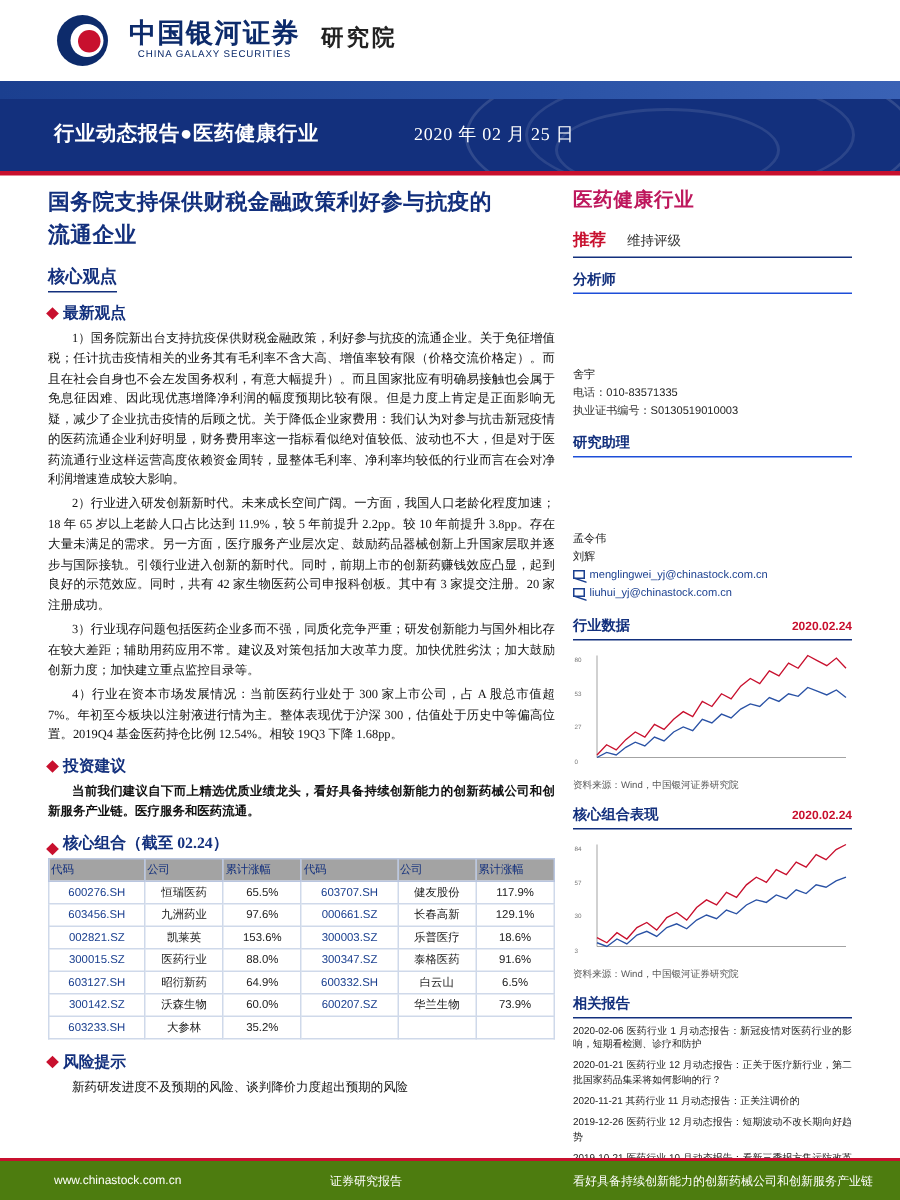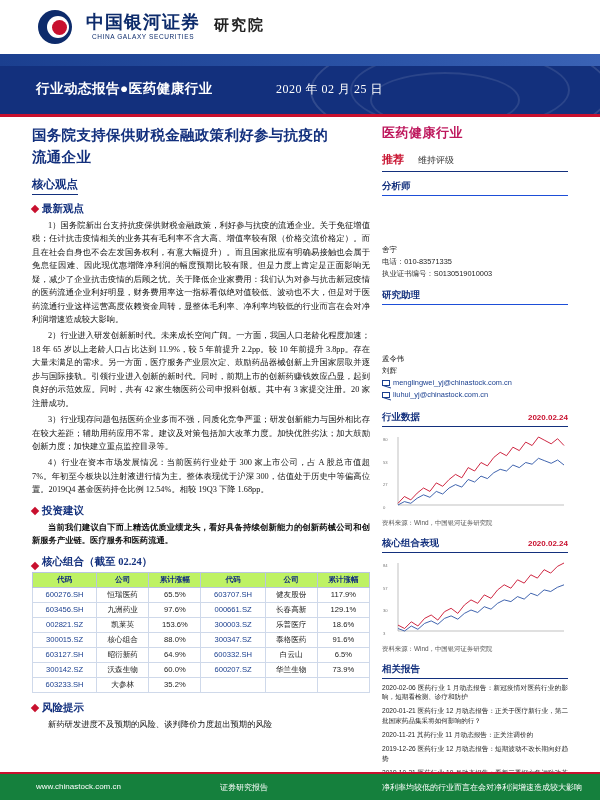--- a/index.html
+++ b/index.html
@@ -114,22 +114,22 @@
   
   .combo-head {
     font-size:10.5px; font-weight:bold; color:#13307d; margin:7px 0 3px 0;
     display:flex; align-items:flex-end; gap:4px;
   }
   table.combo {
     width:100%; border-collapse:collapse; font-size:7.6px;
     font-family:"Liberation Sans", sans-serif;
   }
   table.combo th {
-    background:#bef264; color:#13307d; font-weight:bold; border:1px solid #b9c6e0;
-    padding:2.2px 1px; text-align:center;
+    background:#a3a3a3; color:#13307d; font-weight:normal; border:1px solid #b9c6e0;
+    padding:2.2px 1px; text-align:left;
   }
   table.combo td {
     border:1px solid #cfd9ea; padding:2.0px 1px; text-align:center; color:#222;
   }
   table.combo td.code { color:#1a3f8f; }
 
   .warn-head {
     font-size:10.5px; font-weight:bold; color:#13307d; margin:8px 0 3px 0;
     display:flex; align-items:center; gap:4px;text-align:center;
   }
@@ -168,21 +168,21 @@
   .chart-box { width:186px; height:86px; margin-top:4px; position:relative; }
   .chart-src { font-size:6.4px; color:#555; margin-top:2px; font-family:"Liberation Sans", sans-serif;}
   .news-item {
     font-size:6.6px; line-height:1.5; color:#222; margin-top:4px;
     font-family:"Liberation Sans", sans-serif; text-align:justify;
   }
 
   
   .footer-band {
     position:absolute; left:0; bottom:0; width:600px; height:26px;
-    background:#15803d; color:#fff;
+    background:#4d7c0f; color:#fff;
   }
   .footer-band .fl { position:absolute; left:36px; top:8px; font-size:8px; font-family:"Liberation Sans", sans-serif;}
   .footer-band .fc { position:absolute; left:220px; top:8px; font-size:8px; }
   .footer-band .fr { position:absolute; right:18px; top:8px; font-size:8px; }
   .footer-rule {
     position:absolute; left:0; bottom:26px; width:600px; height:2px; background:#c8102e;
   }
 </style>
 </head>
 <body>
@@ -273,21 +273,21 @@
           <tr>
             <td class="code">002821.SZ</td>
             <td>凯莱英</td>
             <td>153.6%</td>
             <td class="code">300003.SZ</td>
             <td>乐普医疗</td>
             <td>18.6%</td>
           </tr>
           <tr>
             <td class="code">300015.SZ</td>
-            <td>核心组合</td>
+            <td>医药行业</td>
             <td>88.0%</td>
             <td class="code">300347.SZ</td>
             <td>泰格医药</td>
             <td>91.6%</td>
           </tr>
           <tr>
             <td class="code">603127.SH</td>
             <td>昭衍新药</td>
             <td>64.9%</td>
             <td class="code">600332.SH</td>
@@ -394,15 +394,15 @@
         <div class="news-item">2019-12-26 医药行业 12 月动态报告：短期波动不改长期向好趋势</div>
         <div class="news-item">2019-10-21 医药行业 10 月动态报告：看新三季报方集运防改革主线推展预期和行业研究</div>
         <div class="news-item">2019-09-23 其药行业 9 月动态报告：看好黑三季报表现和改革主线预期</div>
       </div>
   </div>
 
   <div class="footer-rule"></div>
   <div class="footer-band">
     <div class="fl">www.chinastock.com.cn</div>
     <div class="fc">证券研究报告</div>
-    <div class="fr">净利率均较低的行业而言在会对净利润增速造成较大影响</div>
+    <div class="fr">看好具备持续创新能力的创新药械公司和创新服务产业链</div>
   </div>
 </div>
 
 </body></html>

